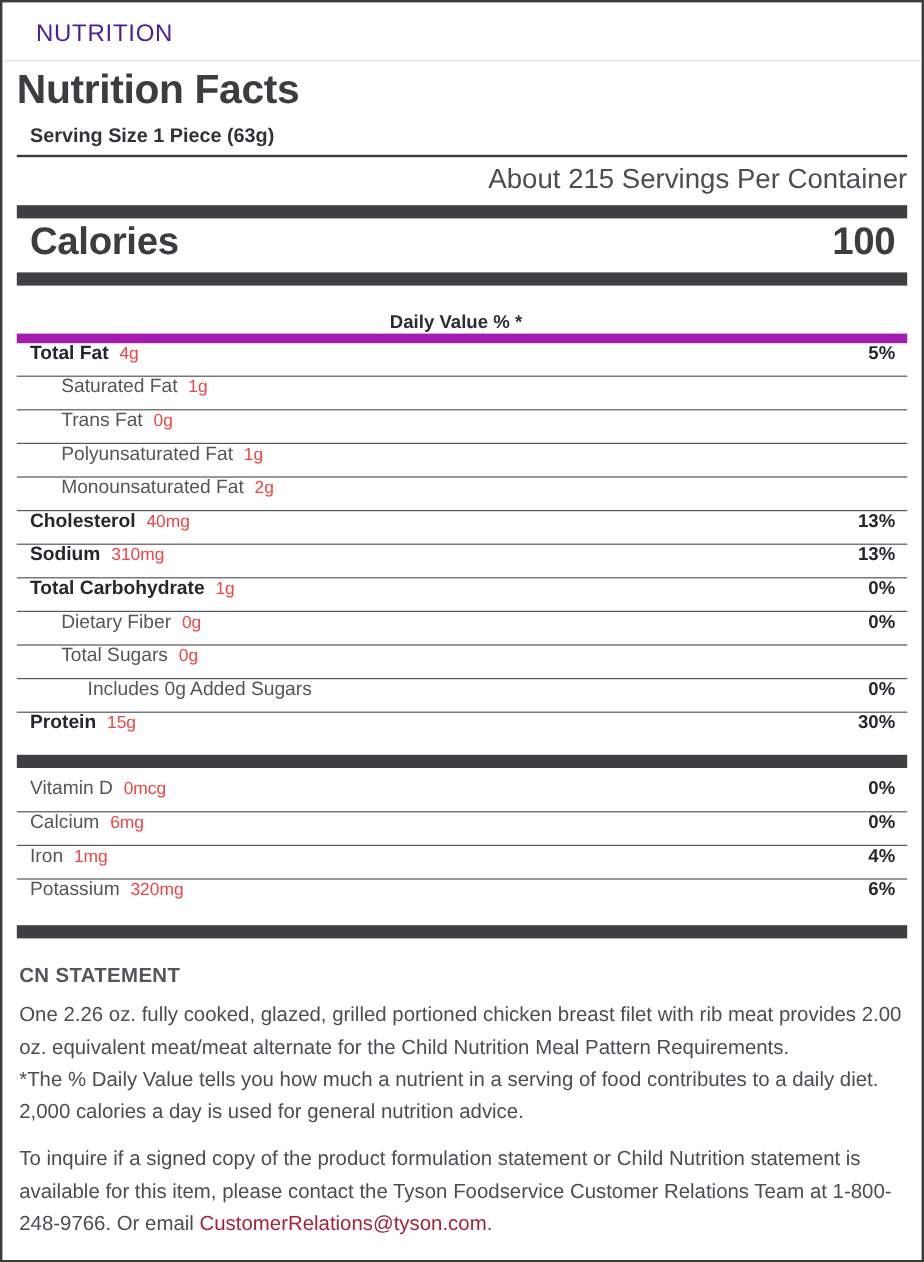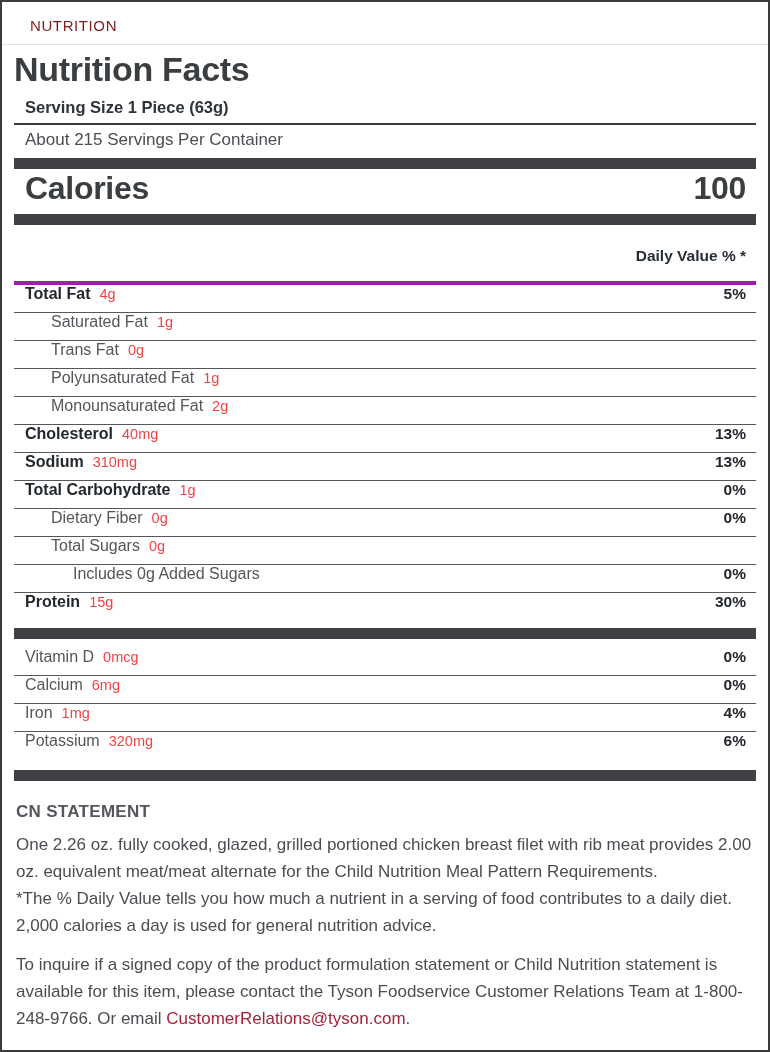--- a/index.html
+++ b/index.html
@@ -7,58 +7,58 @@
   .page{
     width:770px; height:1052px;
     border:2px solid #3a3b3d;
     background:#fff;
     overflow:hidden;
     color:#2b3036;
   }
   
   .eyebrow{
     padding:15px 0 10px 28px;
-    font-size:15px; letter-spacing:.6px;
-    color:#7f1d1d;
+    font-size:20px; letter-spacing:.6px;
+    color:#4c1d95;
     border-bottom:1px solid #e3e3e3;
   }
   
   .title{
     margin:5px 12px 2px 12px;
     font-size:34px; font-weight:700; letter-spacing:-.3px;
     color:#3b3e41;
   }
   .inner{ margin:0 12px; }
   .serving-size{
     padding:7px 0 6px 11px;
     font-size:16.5px; font-weight:700; color:#2e3338;
     border-bottom:2px solid #3a3b3d;
   }
   .per-container{
     padding:5px 0 8px 11px;
-    font-size:17px; color:#4a4d51;
+    font-size:23px; color:#4a4d51;text-align:right;
   }
   .bar{ height:11px; background:#3f4043; }
   .aps{
     padding:16px 0 0 11px;
     font-size:15.5px; font-weight:700; color:#33383d;
   }
   .calories-row{
     display:flex; align-items:flex-end; justify-content:space-between;
     padding:1px 10px 7px 11px;
     gap:36px;
   }
   .calories-label, .calories-value{
     font-size:32px; font-weight:700; color:#3b3e41; letter-spacing:-.3px;
   }
   .dv-header{
-    padding:22px 10px 16px 0;
-    text-align:right;
+    padding:22px 10px 0 0;
+    text-align:center;
     font-size:15.5px; font-weight:700; color:#272e36;
-    border-bottom:4px solid #a21caf;
+    border-bottom:8px solid #a21caf;
   }
   .row{
     display:flex; 
     height:28px;
     border-bottom:1px solid #55575a;
     padding-right:10px;
     font-size:16px;
   }
   .rows .row:last-child, .vitamins .row:last-child{ border-bottom:none; }
   .lvl0{ padding-left:11px; }

